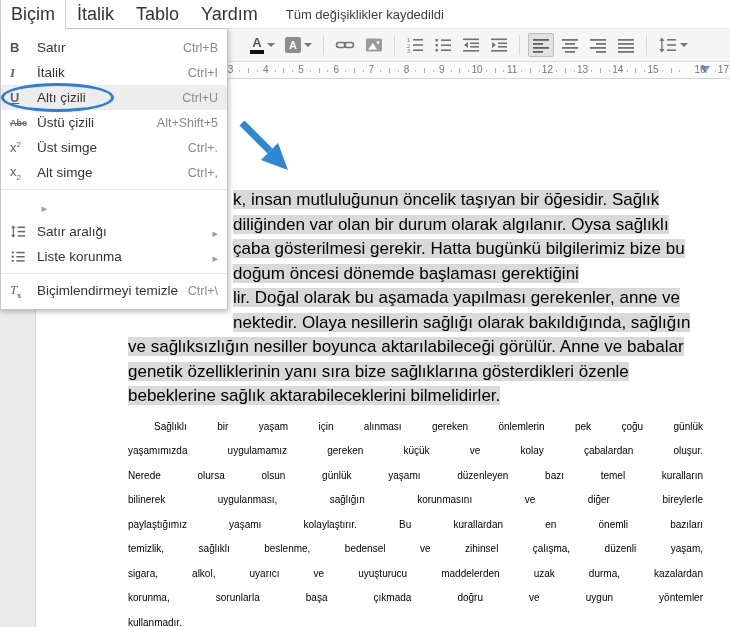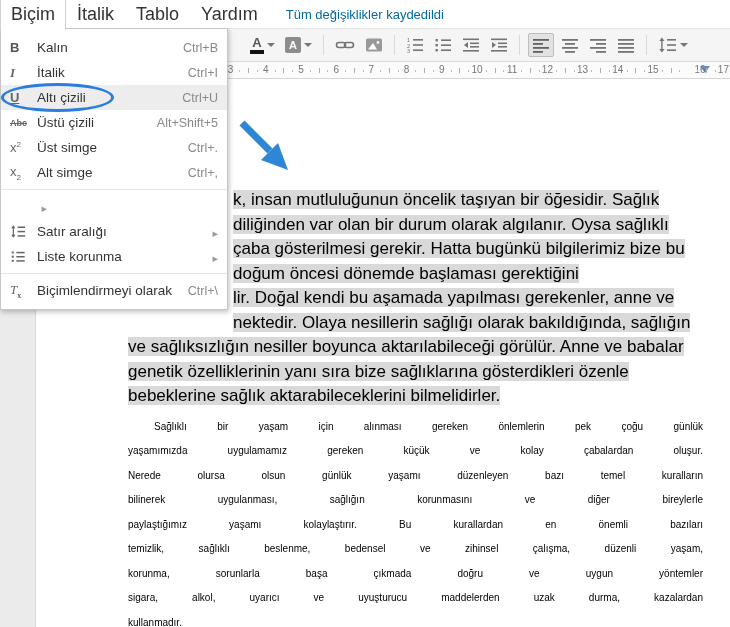--- a/index.html
+++ b/index.html
@@ -5,21 +5,21 @@
   * { margin:0; padding:0; box-sizing:border-box; }
   html,body { width:730px; height:627px; overflow:hidden; background:#fff;
     font-family:"Liberation Sans", sans-serif; position:relative; }
 
   
   .menubar { position:absolute; left:0; top:0; width:730px; height:28px;
     background:#fff; display:flex; align-items:center; z-index:12; }
   .menu-item { font-size:18px; color:#333; padding:5px 11px; cursor:default; }
   .menu-item.open { background:#fff; border:1px solid #cfcfcf; border-bottom:none;
     position:relative; z-index:13; padding:5px 10px; }
-  .save-status { font-size:13px; color:#0369a1; margin-left:17px; }
+  .save-status { font-size:13px; color:#404040; margin-left:17px; }
 
   
   .toolbar { position:absolute; left:0; top:28px; width:730px; height:34px;
     background:#f5f5f5; border-top:1px solid #e6e6e6; border-bottom:1px solid #dcdcdc;
     display:flex; align-items:center; padding-left:245px; }
   .tbtn { display:flex; align-items:center; justify-content:center; height:24px;
     padding:0 3px; margin:0 2px; border-radius:2px; }
   .tbtn.active { background:#e2e2e2; border:1px solid #bdbdbd; }
   .tsep { width:1px; height:20px; background:#d9d9d9; margin:0 6px; }
   .caret { width:0; height:0; border-left:4px solid transparent; border-right:4px solid transparent;
@@ -83,34 +83,34 @@
 </head>
 <body>
 
 <div class="doc-area">
   <div class="page">
     <div class="textblock">
       <div class="line occ"><span class="hl">k, insan mutluluğunun öncelik taşıyan bir öğesidir. Sağlık</span></div>
       <div class="line occ"><span class="hl">diliğinden var olan bir durum olarak algılanır. Oysa sağlıklı</span></div>
       <div class="line occ"><span class="hl">çaba gösterilmesi gerekir. Hatta bugünkü bilgilerimiz bize bu</span></div>
       <div class="line occ"><span class="hl">doğum öncesi dönemde başlaması gerektiğini</span></div>
-      <div class="line occ"><span class="hl">lir. Doğal kendi bu aşamada yapılması gerekenler, anne ve</span></div>
+      <div class="line occ"><span class="hl">lir. Doğal olarak bu aşamada yapılması gerekenler, anne ve</span></div>
       <div class="line occ"><span class="hl">nektedir. Olaya nesillerin sağlığı olarak bakıldığında, sağlığın</span></div>
       <div class="line"><span class="hl">ve sağlıksızlığın nesiller boyunca aktarılabileceği görülür. Anne ve babalar</span></div>
       <div class="line"><span class="hl">genetik özelliklerinin yanı sıra bize sağlıklarına gösterdikleri özenle</span></div>
       <div class="line"><span class="hl">bebeklerine sağlık aktarabileceklerini bilmelidirler.</span></div>
       <div class="pgap"></div>
       <div class="p2 first">Sağlıklı bir yaşam için alınması gereken önlemlerin pek çoğu günlük</div>
       <div class="p2">yaşamımızda  uygulamamız gereken küçük ve kolay çabalardan oluşur.</div>
       <div class="p2">Nerede olursa olsun günlük yaşamı düzenleyen bazı temel kuralların</div>
       <div class="p2">bilinerek uygulanması, sağlığın korunmasını ve diğer bireylerle</div>
       <div class="p2">paylaştığımız yaşamı kolaylaştırır. Bu kurallardan en önemli bazıları</div>
       <div class="p2">temizlik, sağlıklı beslenme, bedensel ve zihinsel çalışma, düzenli yaşam,</div>
+      <div class="p2">sigara, alkol, uyarıcı ve uyuşturucu maddelerden uzak durma, kazalardan</div>
       <div class="p2">korunma, sorunlarla başa çıkmada doğru ve uygun yöntemler</div>
-      <div class="p2">sigara, alkol, uyarıcı ve uyuşturucu maddelerden uzak durma, kazalardan</div>
       <div class="p2 last">kullanmadır.</div>
     </div>
   </div>
 </div>
 
 <div class="menubar">
   <span class="menu-item open">Biçim</span>
   <span class="menu-item">İtalik</span>
   <span class="menu-item">Tablo</span>
   <span class="menu-item">Yardım</span>
@@ -288,21 +288,21 @@
     <span class="tickmid" style="left: 705.8px;"></span>
     <span class="tickdot" style="left: 714.6px;"></span>
     <span class="rnum" style="left: 723.4px;">17</span>
   </div>
 
 <div class="dropdown">
   <div class="mrow">
     <span class="micon">
         <span class="bold">B</span>
       </span>
-    <span class="mlabel">Kalın</span>
+    <span class="mlabel">Satır</span>
     <span class="mshort">Ctrl+B</span>
   </div>
   <div class="mrow">
     <span class="micon">
         <span class="ital">I</span>
       </span>
     <span class="mlabel">İtalik</span>
     <span class="mshort">Ctrl+I</span>
   </div>
   <div class="mrow hi">
@@ -364,21 +364,21 @@
       </svg>
     </span>
     <span class="mlabel">Liste korunma</span>
     <span class="marrow"></span>
   </div>
   <div class="msep"></div>
   <div class="mrow">
     <span class="micon">
         <span class="tx">T<sub>x</sub></span>
       </span>
-    <span class="mlabel">Biçimlendirmeyi olarak</span>
+    <span class="mlabel">Biçimlendirmeyi temizle</span>
     <span class="mshort">Ctrl+\</span>
   </div>
 </div>
 
 <div class="ellipse-ann"></div>
 <svg class="arrow-ann" width="62" height="64" viewBox="0 0 62 64">
   <line x1="9" y1="11" x2="37" y2="39" stroke="#2e86d6" stroke-width="7"></line>
   <polygon points="55,58 28,48 45,31" fill="#2e86d6"></polygon>
 </svg>
 

